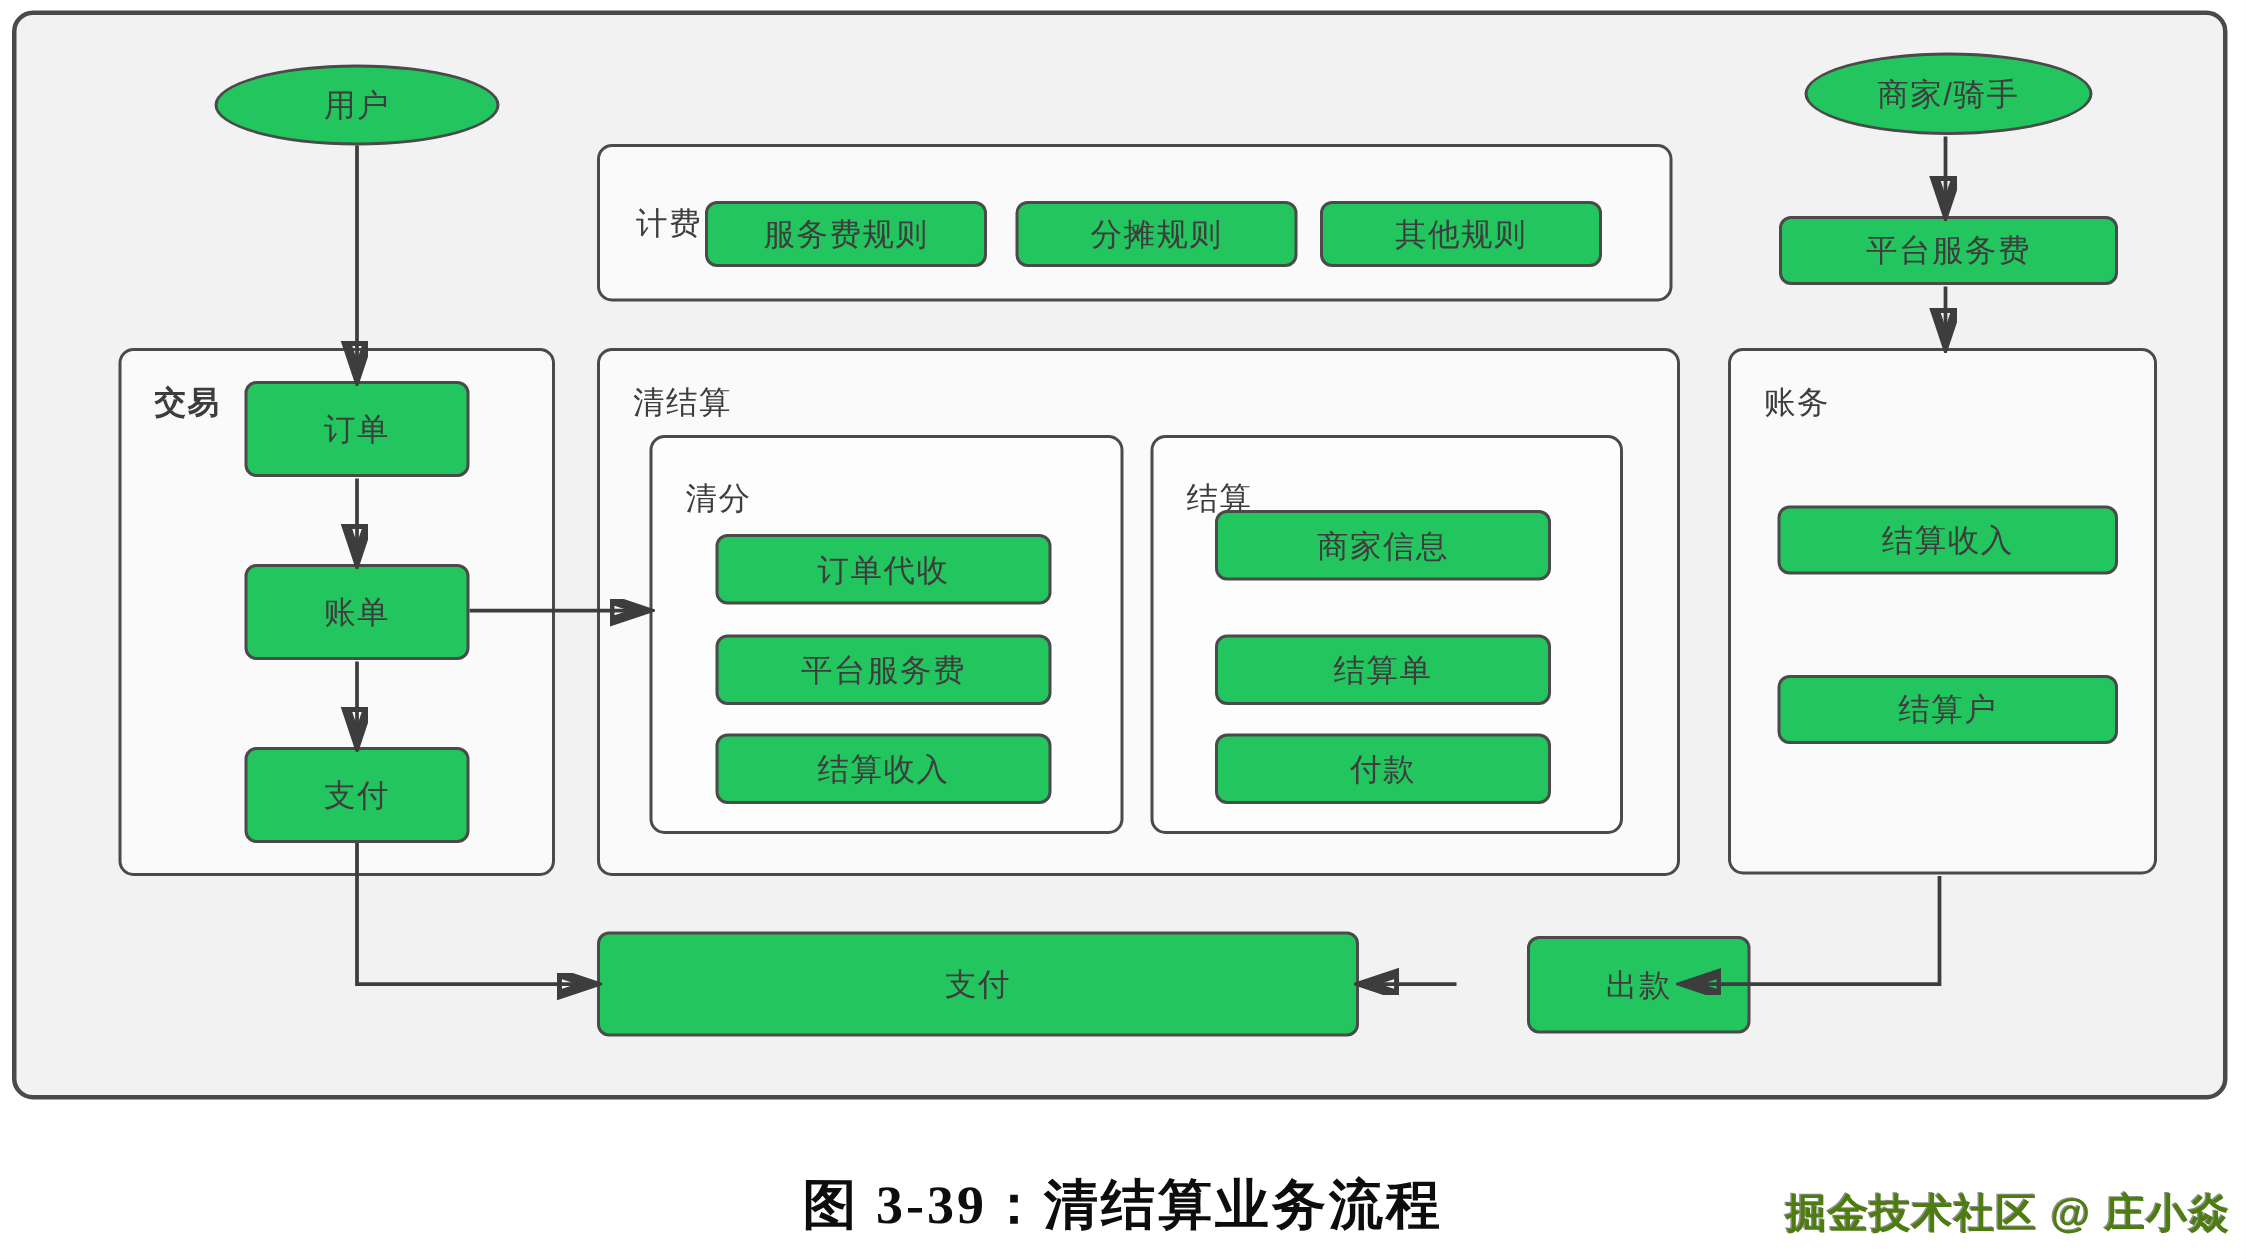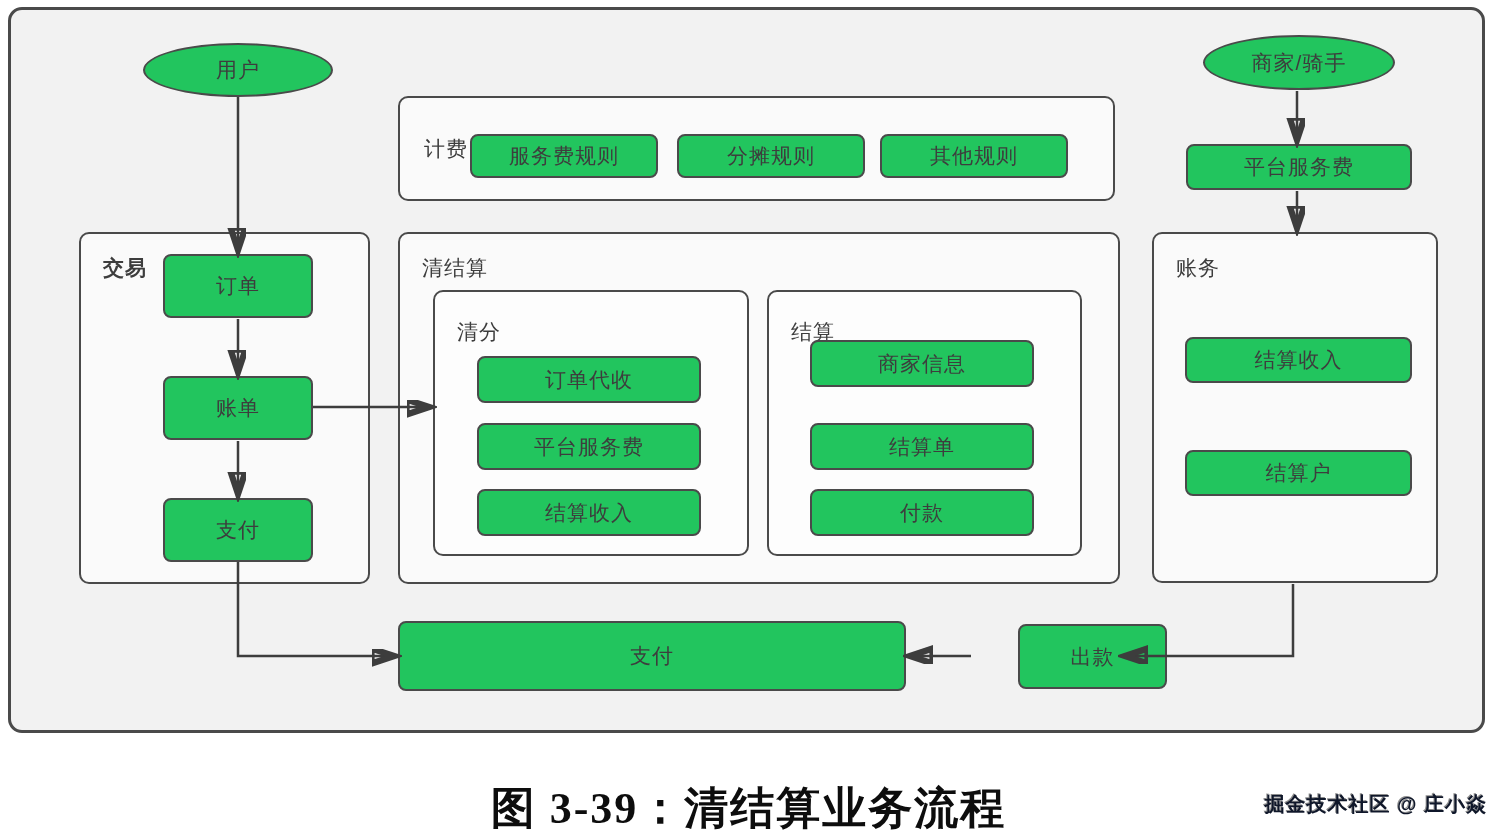--- a/index.html
+++ b/index.html
@@ -61,31 +61,31 @@
     stroke-width: 2.5;
     fill: none;
   }
   .caption {
     position: absolute;
     left: 0; top: 779px;
     width: 1497px;
     text-align: center;
     font-family: "Liberation Serif", "DejaVu Serif", serif;
     font-weight: 600;
-    font-size: 44px;
+    font-size: 36px;
     color: #0d0d0d;
     letter-spacing: 2px;
   }
   .watermark {
     position: absolute;
     right: 10px; top: 791px;
-    font-size: 20px;
+    font-size: 27px;
     font-weight: 700;
     letter-spacing: 1px;
-    color: #0f172a;
+    color: #4d7c0f;
     text-shadow: -1px -1px 0 #8d8d8d, 1px 1px 1px #ffffff;
     margin-left: 33px;
   }
 </style>
 </head>
 <body>
 
 <div class="stage">
 
   <div class="frame"></div>

